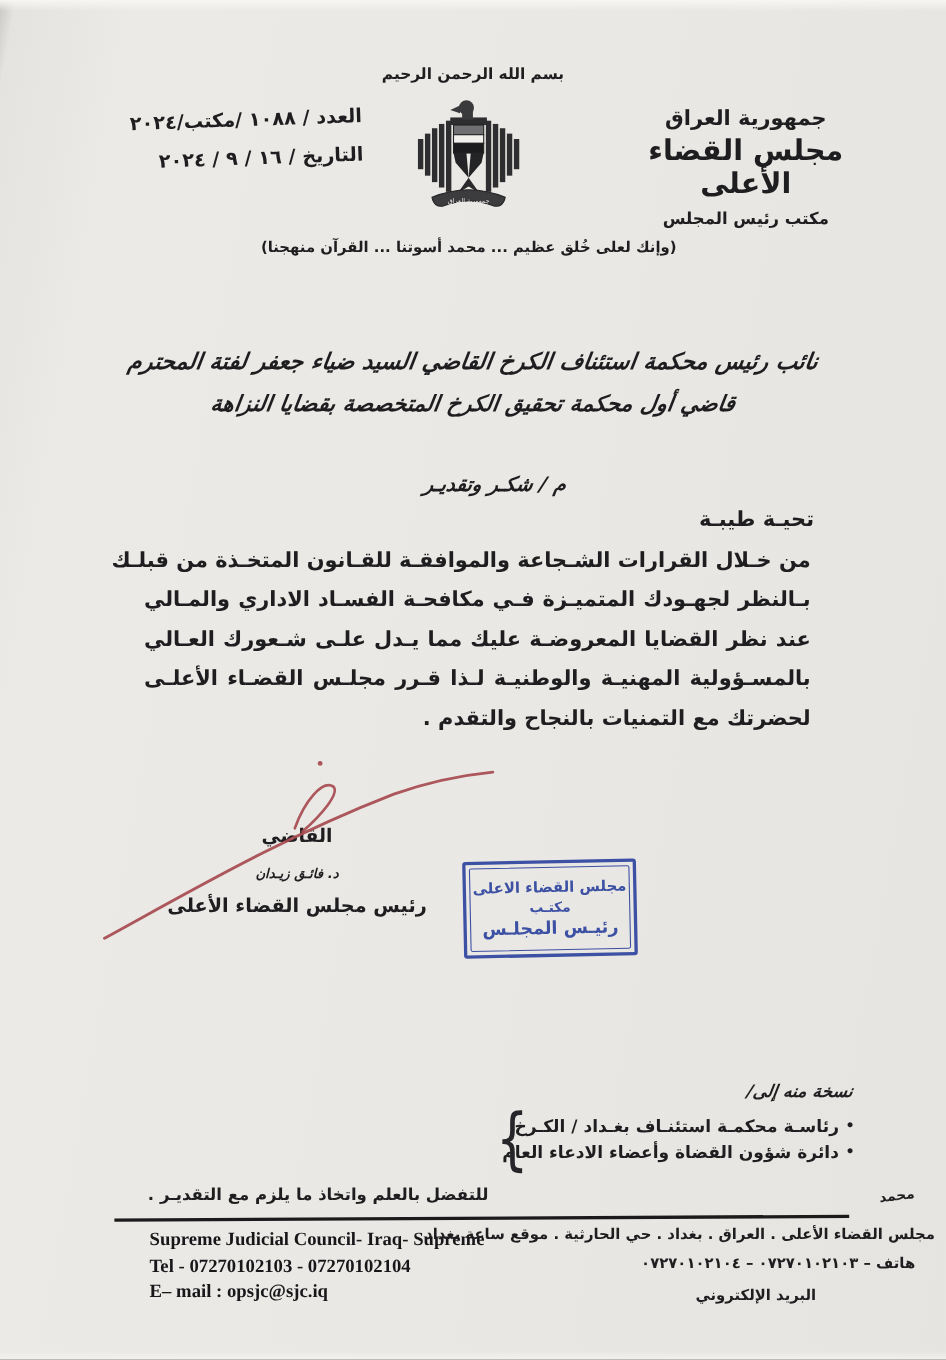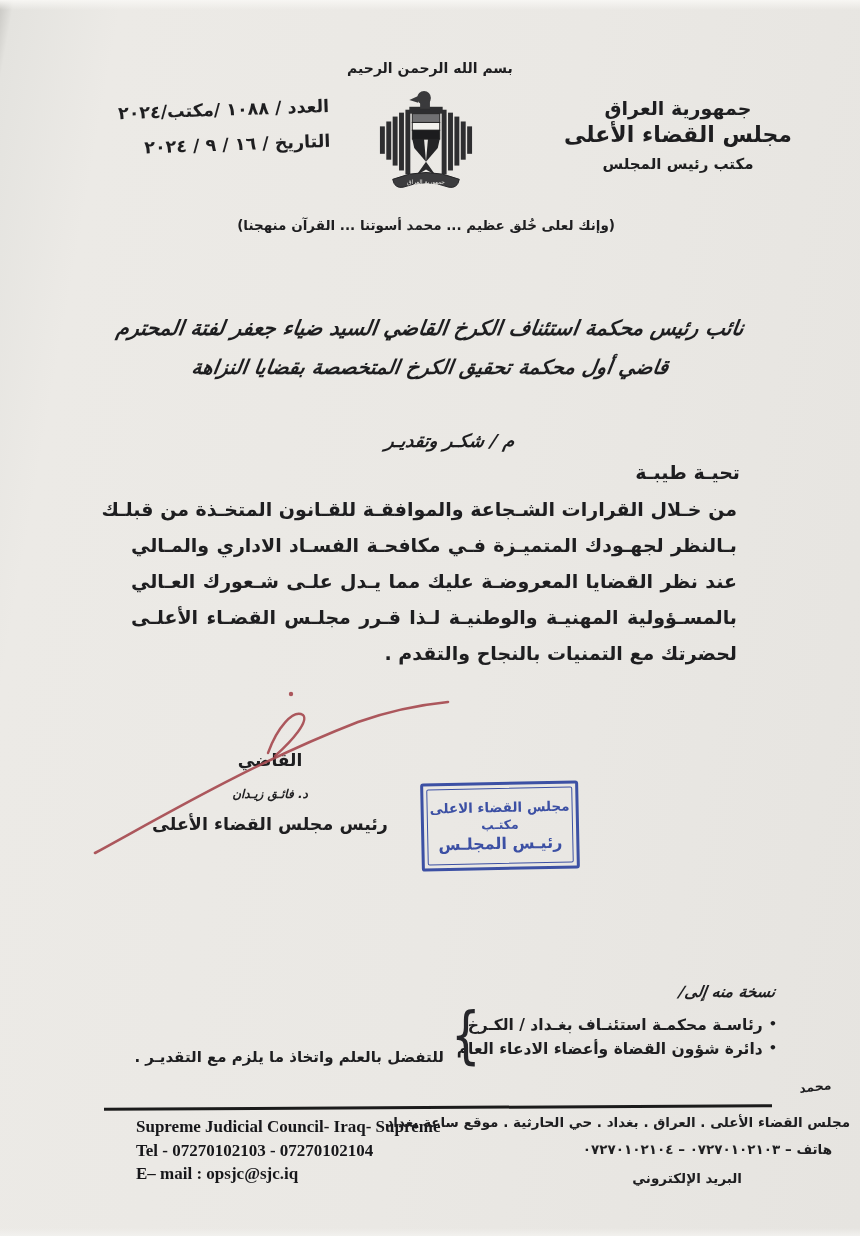--- a/index.html
+++ b/index.html
@@ -16,21 +16,21 @@
   .abs{position:absolute;}
   .ar{direction:rtl;}
   .nowrap{white-space:nowrap;}
   .it{font-style:italic;transform:skewX(-8deg);}
   
   .hdr-left{left:96px;top:100px;width:234px;font-size:17.5px;font-weight:bold;
     transform:rotate(-2deg);text-align:right;}
   .hdr-left .row{margin-bottom:15px;white-space:nowrap;}
   .hdr-right{right:60px;top:97px;width:244px;text-align:center;}
   .hdr-right .l1{font-size:19px;font-weight:bold;}
-  .hdr-right .l2{font-size:22px;font-weight:bold;margin-top:3px;}
+  .hdr-right .l2{font-size:26px;font-weight:bold;margin-top:3px;}
   .hdr-right .l3{font-size:15px;font-weight:bold;margin-top:8px;}
   .basmala{left:347px;top:60px;width:166px;font-size:14px;font-weight:bold;text-align:center;}
   .emblem{left:377px;top:86px;width:98px;height:118px;}
   .motto{left:275px;top:217px;width:340px;font-size:13.5px;font-weight:bold;text-align:center;}
   
   .recipient{left:110px;top:316px;width:640px;text-align:center;}
   .recipient .r1{font-size:20.5px;font-weight:bold;white-space:nowrap;}
   .recipient .r2{font-size:20px;font-weight:bold;white-space:nowrap;margin-top:15px;}
   .subject{left:320px;top:430px;width:260px;font-size:18px;font-weight:bold;text-align:center;}
   .greeting{right:120px;top:461px;font-size:19px;font-weight:bold;}
@@ -53,21 +53,21 @@
   .stamp .t1{font-size:13.5px;font-weight:bold;}
   .stamp .t2{font-size:12.5px;font-weight:bold;}
   .stamp .t3{font-size:16px;font-weight:bold;letter-spacing:1px;}
   
   .cc-heading{right:85px;top:983px;font-size:15.5px;font-weight:bold;}
   .cc-list{right:83px;top:1013px;text-align:right;}
   .cc-item{font-size:15.5px;font-weight:bold;height:24px;line-height:22px;white-space:nowrap;}
   .cc-bullet{font-size:13px;vertical-align:2px;margin-left:6px;}
   .cc-brace{left:446px;top:1002px;font-size:62px;line-height:66px;color:#26262a;
     transform:scaleX(0.75);font-weight:normal;}
-  .cc-note{left:172px;top:1048px;width:272px;font-size:15px;font-weight:bold;text-align:center;white-space:nowrap;}
+  .cc-note{left:172px;top:1077px;width:272px;font-size:15px;font-weight:bold;text-align:center;white-space:nowrap;}
   .annotation{left:799px;top:1079px;font-size:12.5px;font-weight:bold;transform:rotate(-7deg);}
   
   .footer-line{left:104px;top:1106px;width:668px;height:2.5px;background:#1b1b1b;transform:rotate(-0.3deg);}
   .footer-en{left:136px;top:1115px;font-family:"Liberation Serif","DejaVu Serif",serif;
     font-weight:bold;font-size:17px;color:#17171a;}
   .footer-en div{height:23.5px;line-height:23.5px;white-space:nowrap;}
   .footer-ar1{right:10px;top:1114px;font-size:13.5px;font-weight:bold;white-space:nowrap;}
   .footer-ar2{right:28px;top:1141px;font-size:13.5px;font-weight:bold;white-space:nowrap;}
   .footer-ar3{right:118px;top:1170px;font-size:13.5px;font-weight:bold;white-space:nowrap;}
 </style>

